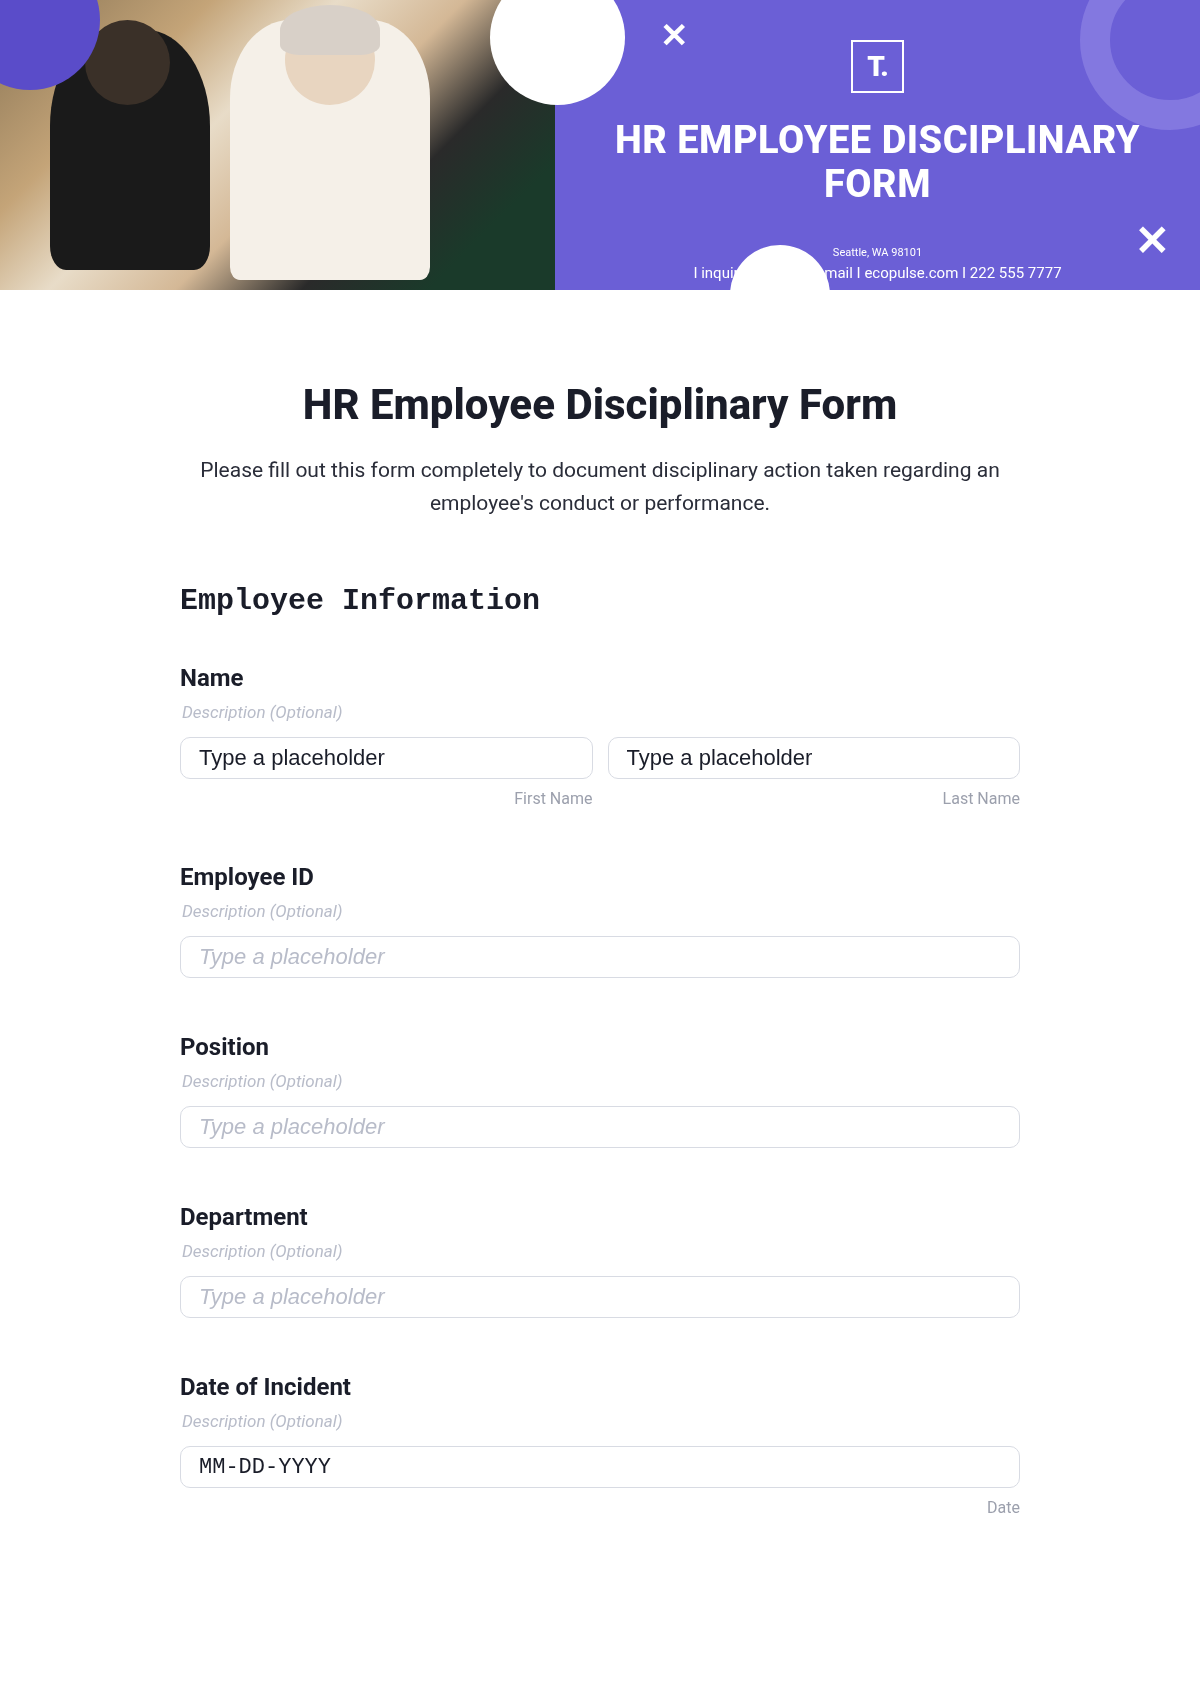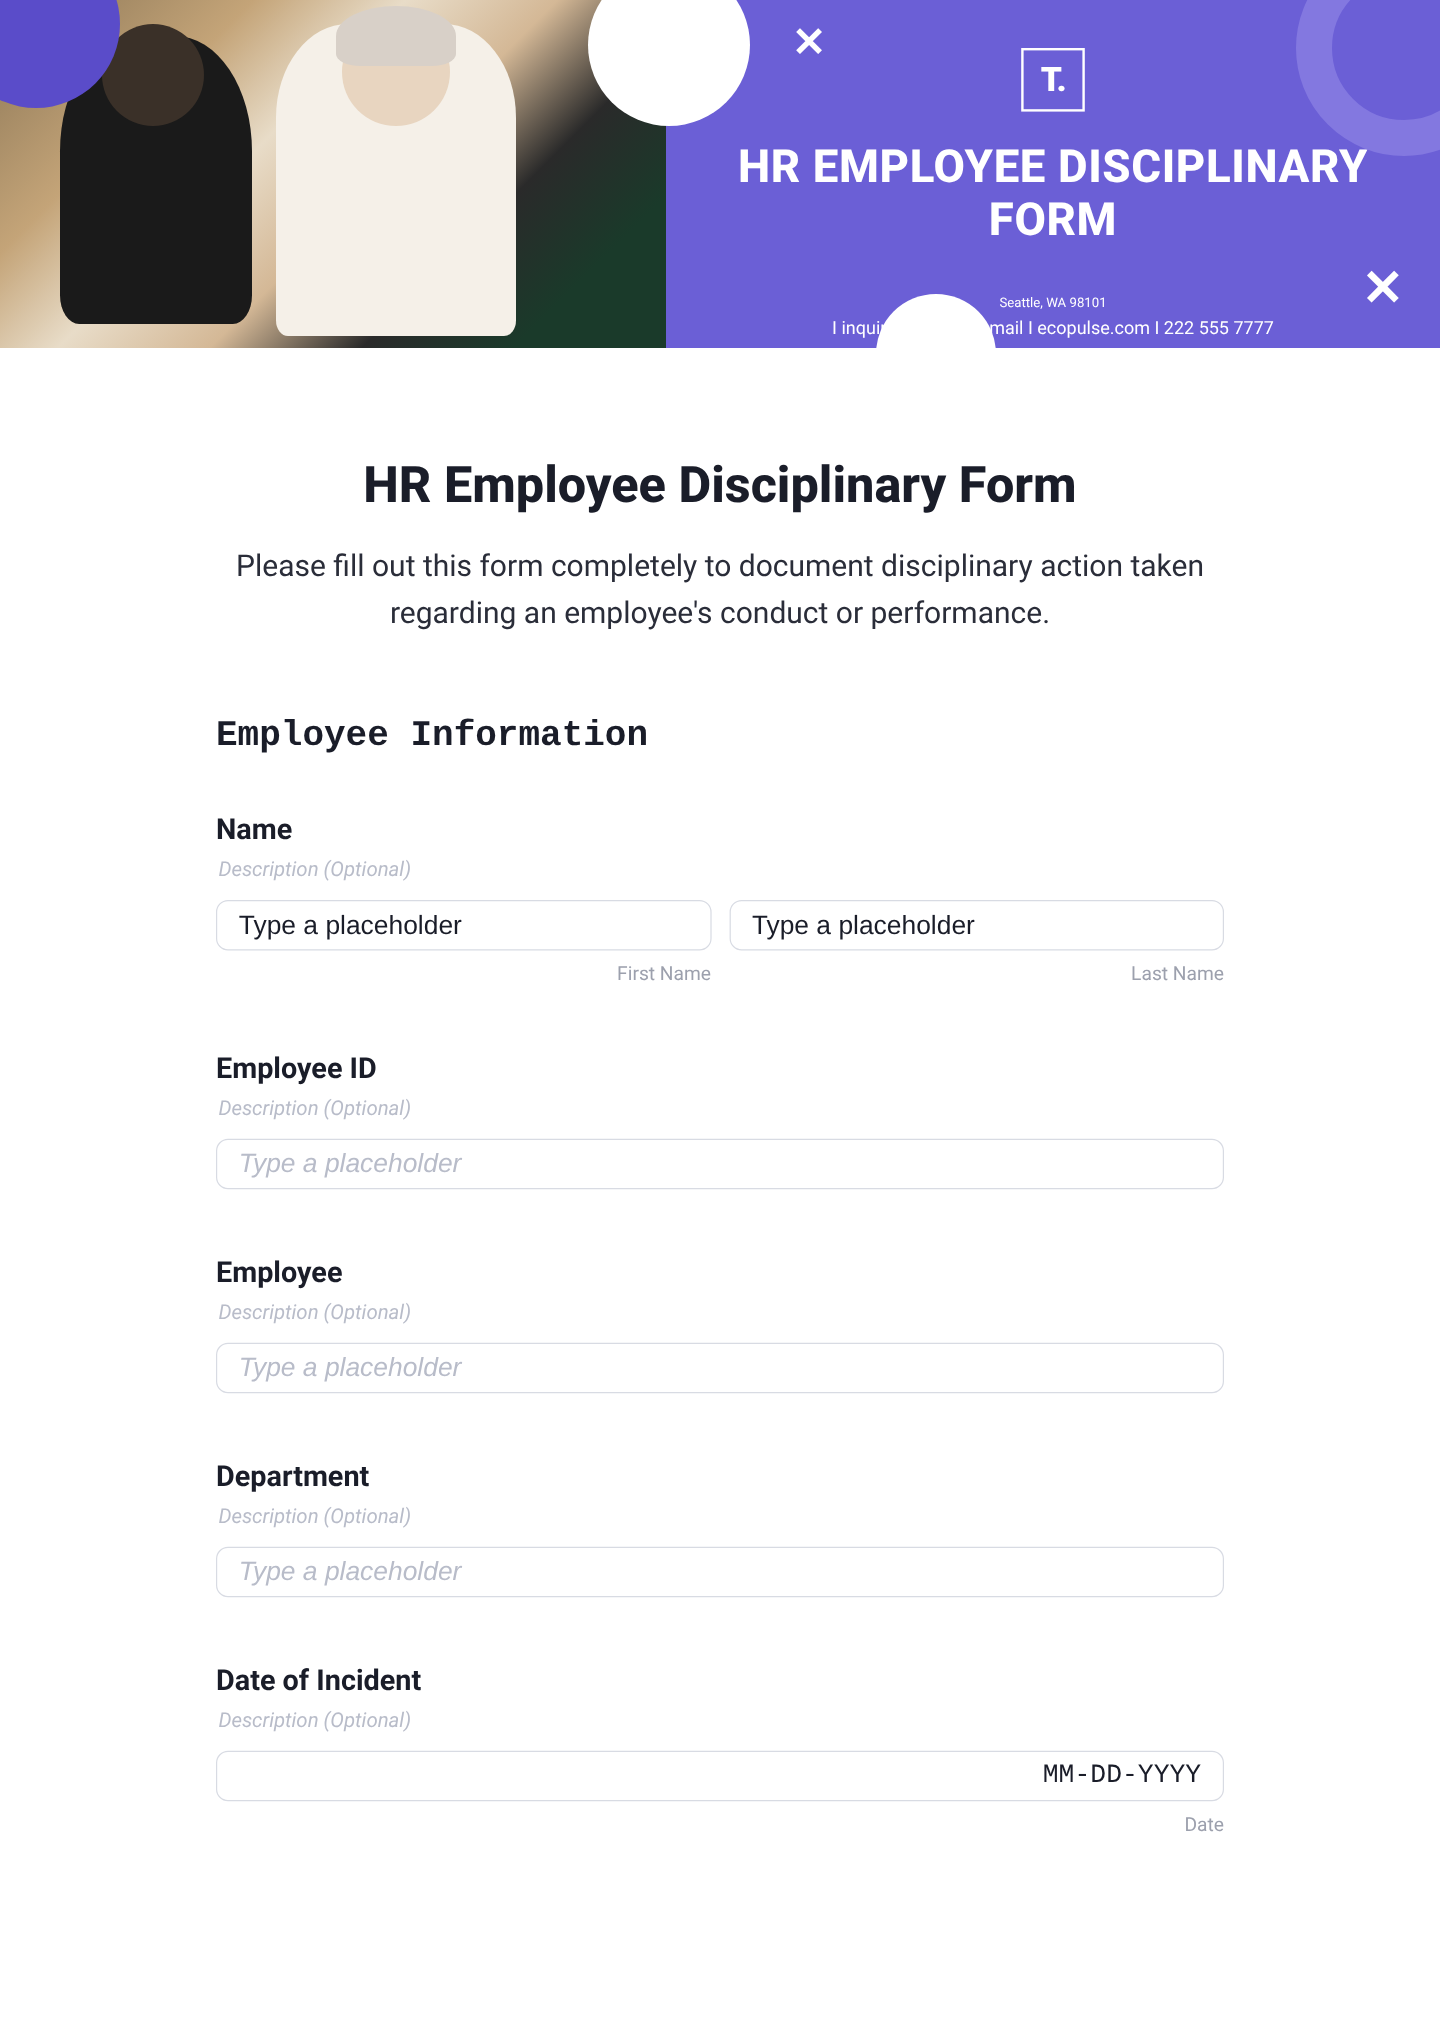--- a/index.html
+++ b/index.html
@@ -172,21 +172,21 @@
       padding: 90px 60px 40px 60px;
     }
     .form-title {
       font-size: 42px;
       font-weight: 800;
       color: #1a1d29;
       text-align: center;
       margin-bottom: 25px;
     }
     .form-subtitle {
-      font-size: 25px;
+      font-size: 21px;
       color: #2a2d39;
       text-align: center;
       line-height: 1.55;
       margin-bottom: 65px;
     }
     .section-title {
       font-size: 30px;
       font-weight: 800;
       color: #1a1d29;
       margin-bottom: 46px;
@@ -228,21 +228,20 @@
     .text-input::placeholder {
       color: #b8bcc9;
       font-style: italic;
     }
     .text-input.dark-placeholder::placeholder {
       color: #1a1d29;
       font-style: normal;
     }
     .text-input.date-input {
       font-family: 'Courier New', monospace;
-      text-align: right;
     }
     .text-input.date-input::placeholder {
       color: #1a1d29;
       font-style: normal;
     }
     .field-sublabel {
       font-size: 16px;
       color: #9ca0ad;
       margin-top: 10px;
       text-align: right;
@@ -293,21 +292,21 @@
     </div>
   </div>
 
   <div class="field-group">
     <div class="field-label">Employee ID</div>
     <div class="field-description">Description (Optional)</div>
     <input type="text" class="text-input" placeholder="Type a placeholder" style="">
   </div>
 
   <div class="field-group">
-    <div class="field-label">Employee</div>
+    <div class="field-label">Position</div>
     <div class="field-description">Description (Optional)</div>
     <input type="text" class="text-input" placeholder="Type a placeholder" style="">
   </div>
 
   <div class="field-group">
     <div class="field-label">Department</div>
     <div class="field-description">Description (Optional)</div>
     <input type="text" class="text-input" placeholder="Type a placeholder" style="">
   </div>
 

